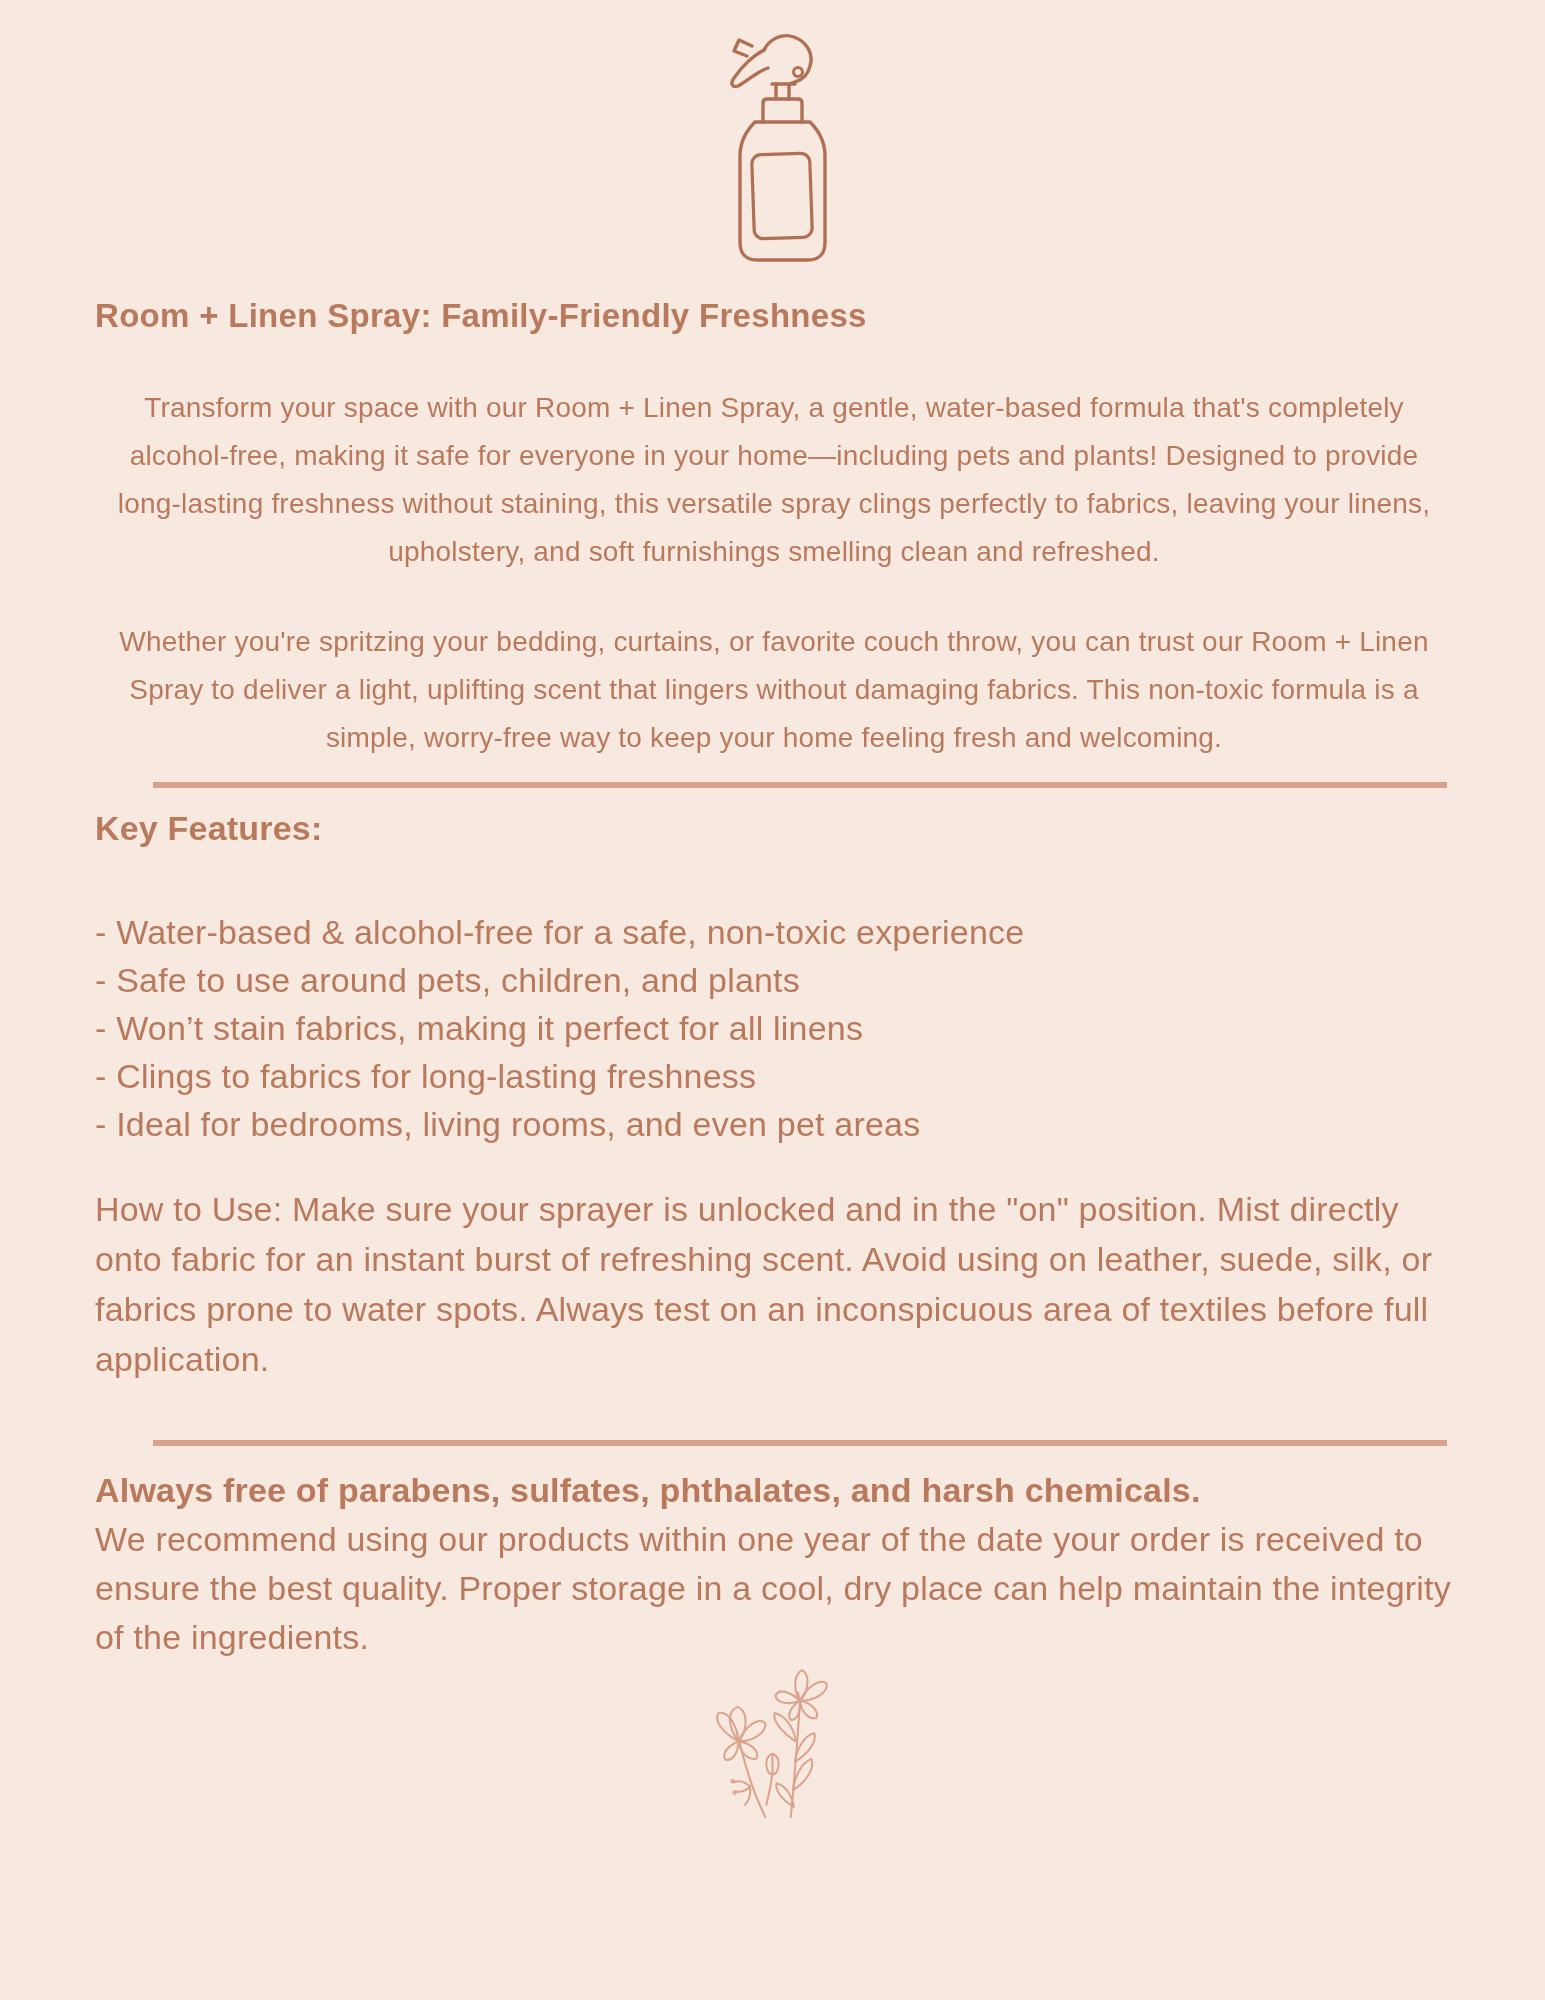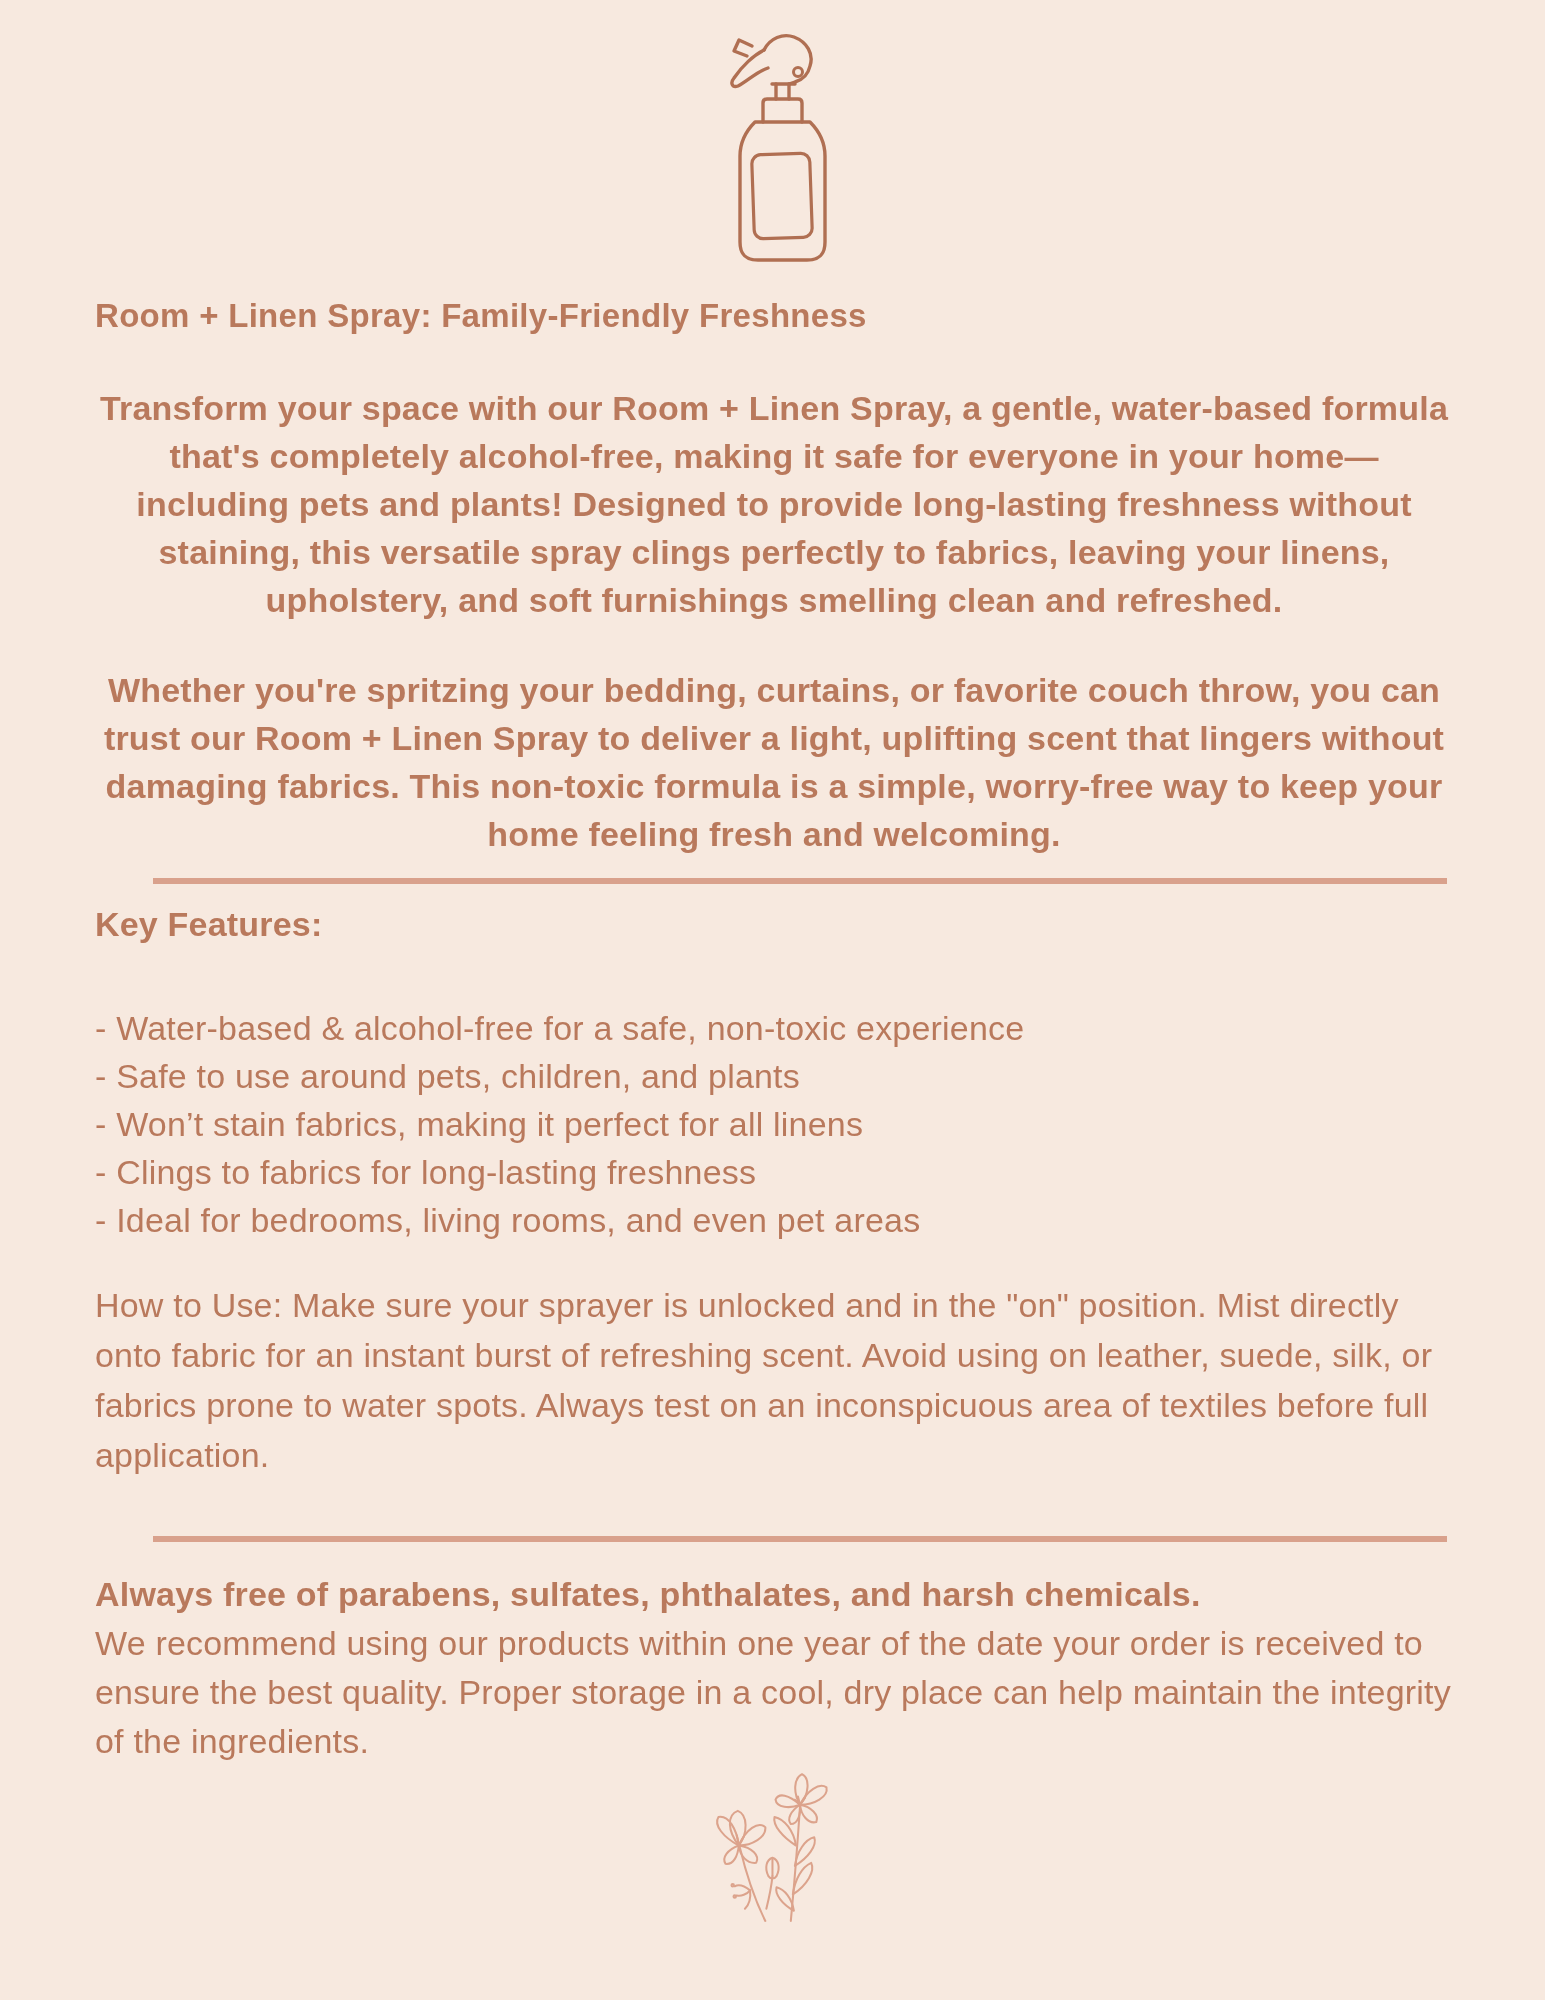--- a/index.html
+++ b/index.html
@@ -25,27 +25,26 @@
     align-items: flex-start;
   }
   h1.title {
     font-size: 33px;
     font-weight: bold;
     letter-spacing: 0.3px;
     margin: 30px 0 0 0;
     line-height: 48px;
   }
   p.lead {
-    font-size: 34px;
+    font-size: 28px;
     line-height: 48px;
     text-align: center;
     max-width: 1360px;
     margin: 0 auto;
     letter-spacing: 0.2px;
-    font-weight: bold;
   }
   p.p1 { margin-top: 44px; }
   p.p2 { margin-top: 42px; }
   p.tagline { margin-top: 40px; }
   hr.rule {
     border: 0;
     height: 6px;
     background: #d9a18c;
     margin: 20px 6px 0 58px;
   }
@@ -66,21 +65,21 @@
     letter-spacing: 0.2px;
   }
   p.howto {
     font-size: 34px;
     line-height: 50px;
     margin: 36px 0 0 0;
     letter-spacing: 0.2px;
   }
   p.howto strong { font-weight: normal; }
   .footer {
-    margin-top: 28px;
+    margin-top: 20px;
     font-size: 34px;
     line-height: 49px;
     letter-spacing: 0.2px;
   }
   .footer p { margin: 0; }
   .footer p.bold { font-weight: bold; }
   .icon-bottom {
     width: 100%;
     display: flex;
     justify-content: center;

